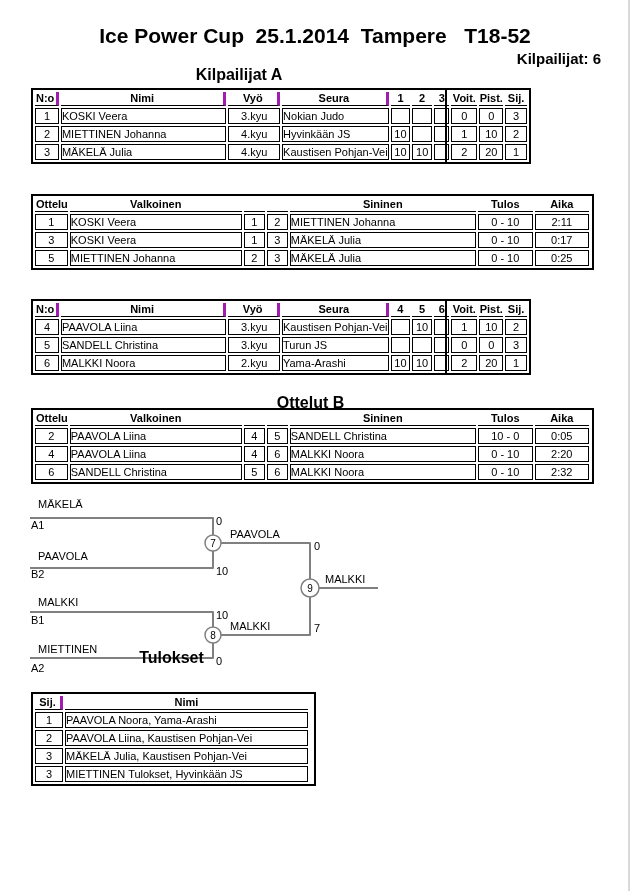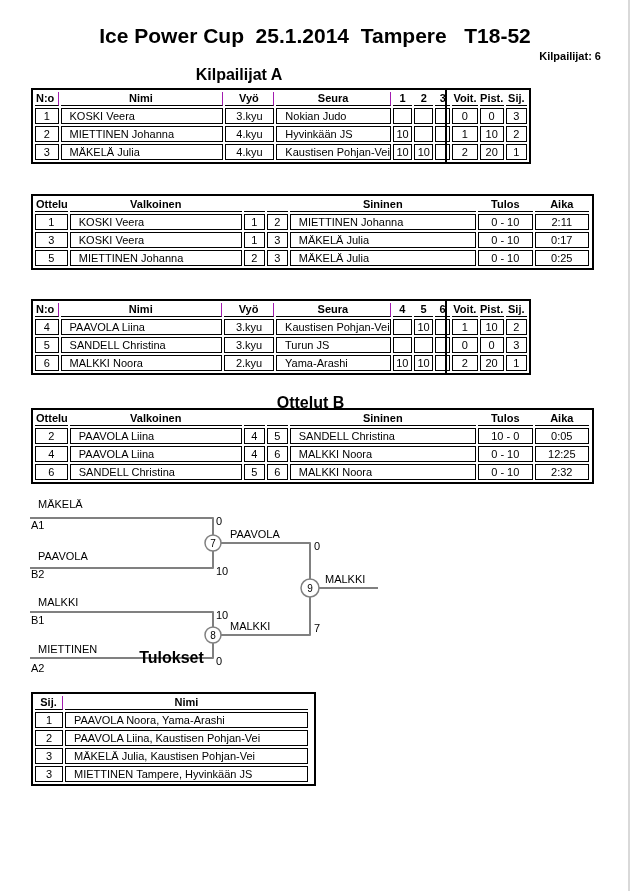--- a/index.html
+++ b/index.html
@@ -3,31 +3,31 @@
 <meta charset="utf-8">
 <style>
   html,body{margin:0;padding:0;}
   body{
     width:630px;height:891px;background:#ffffff;position:relative;
     font-family:"Liberation Sans",sans-serif;color:#000;
     border-right:2px solid #d9d9d9;box-sizing:border-box;
   }
   .title{position:absolute;top:24px;left:0;width:630px;text-align:center;
     font-size:21px;font-weight:bold;white-space:pre;}
-  .count{position:absolute;top:50px;right:27px;font-size:11px;font-weight:bold;}
+  .count{position:absolute;top:50px;right:27px;font-size:15px;font-weight:bold;}
   .sec-heading{position:absolute;font-size:16px;font-weight:bold;text-align:center;}
   .tblwrap{position:absolute;border:2px solid #000;background:#fff;}
   table{border-collapse:separate;border-spacing:2px;table-layout:fixed;}
   th,td{padding:0;overflow:hidden;white-space:nowrap;font-size:11px;}
   th{font-weight:bold;height:13px;line-height:13px;border:none;border-bottom:1px solid #000;}
   td{height:14px;line-height:14px;border:1px solid #000;}
   .c{text-align:center;}
-  .l{text-align:left;padding-left:8px;}
+  .l{text-align:left;padding-left:0;}
   .hl{text-align:left;padding-left:1px;}
-  th.vr{border-right:1px solid #a21caf;}
+  th.vr{border-right:3px solid #a21caf;}
   .vsep{position:absolute;top:0;bottom:0;width:2px;background:#000;}
   svg text{font-family:"Liberation Sans",sans-serif;font-size:11px;fill:#000;}
   svg text.node-num{font-size:10px;text-anchor:middle;}
 </style>
 </head>
 <body>
 
 <div class="title">Ice Power Cup  25.1.2014  Tampere   T18-52</div>
 <div class="count">Kilpailijat: 6</div>
 
@@ -265,21 +265,21 @@
         <td class="c">10 - 0</td>
         <td class="c">0:05</td>
       </tr>
         <tr>
         <td class="c">4</td>
         <td class="l">PAAVOLA Liina</td>
         <td class="c">4</td>
         <td class="c">6</td>
         <td class="l">MALKKI Noora</td>
         <td class="c">0 - 10</td>
-        <td class="c">12:25</td>
+        <td class="c">2:20</td>
       </tr>
         <tr>
         <td class="c">6</td>
         <td class="l">SANDELL Christina</td>
         <td class="c">5</td>
         <td class="c">6</td>
         <td class="l">MALKKI Noora</td>
         <td class="c">0 - 10</td>
         <td class="c">2:32</td>
       </tr>
@@ -345,17 +345,17 @@
         <tr>
         <td class="c">2</td>
         <td class="l">PAAVOLA Liina, Kaustisen Pohjan-Vei</td>
       </tr>
         <tr>
         <td class="c">3</td>
         <td class="l">MÄKELÄ Julia, Kaustisen Pohjan-Vei</td>
       </tr>
         <tr>
         <td class="c">3</td>
-        <td class="l">MIETTINEN Tampere, Hyvinkään JS</td>
+        <td class="l">MIETTINEN Tulokset, Hyvinkään JS</td>
       </tr>
       </tbody>
   </table>
 </div>
 
 </body></html>

